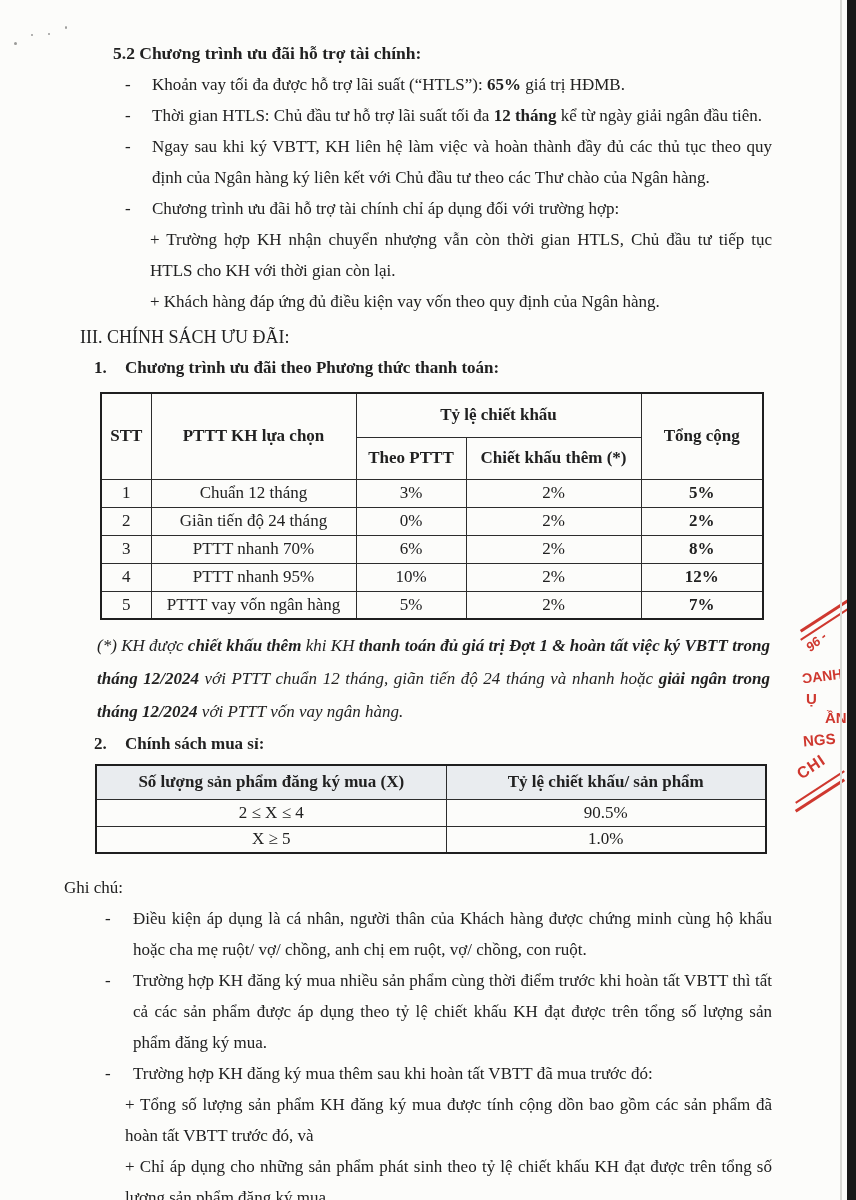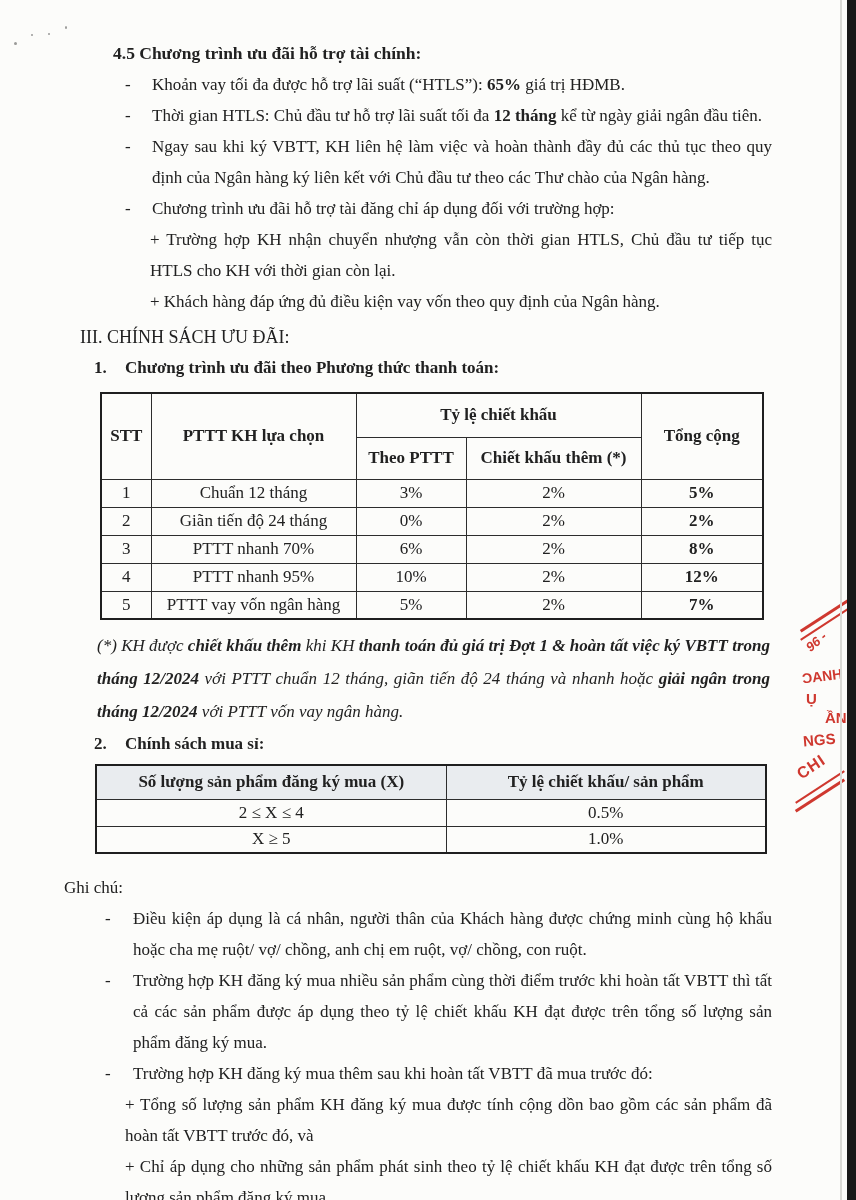--- a/index.html
+++ b/index.html
@@ -65,37 +65,37 @@
   .sf5 { top:160px; left:3px;  font-size:16px; transform:rotate(-34deg); letter-spacing:1px; }
   .sl-a { top:16px; left:3px; } .sl-b { top:25px; left:3px; }
   .sl-c { top:188px; left:-2px; } .sl-d { top:196px; left:-2px; }
 </style>
 </head>
 <body>
 
 <div class="page">
   <div class="content">
 
-    <div class="h52">4.5 Chương trình ưu đãi hỗ trợ tài chính:</div>
+    <div class="h52">5.2 Chương trình ưu đãi hỗ trợ tài chính:</div>
 
     <div class="bullet">
       <span class="marker">-</span>
       <p><span>Khoản vay tối đa được hỗ trợ lãi suất (“HTLS”): </span><span class="b">65%</span><span> giá trị HĐMB.</span></p>
     </div>
     <div class="bullet">
       <span class="marker">-</span>
       <p><span>Thời gian HTLS: Chủ đầu tư hỗ trợ lãi suất tối đa </span><span class="b">12 tháng</span><span> kể từ ngày giải ngân đầu tiên.</span></p>
     </div>
     <div class="bullet">
       <span class="marker">-</span>
       <p><span>Ngay sau khi ký VBTT, KH liên hệ làm việc và hoàn thành đầy đủ các thủ tục theo quy định của Ngân hàng ký liên kết với Chủ đầu tư theo các Thư chào của Ngân hàng.</span></p>
     </div>
     <div class="bullet">
       <span class="marker">-</span>
-      <p><span>Chương trình ưu đãi hỗ trợ tài đăng chỉ áp dụng đối với trường hợp:</span></p>
+      <p><span>Chương trình ưu đãi hỗ trợ tài chính chỉ áp dụng đối với trường hợp:</span></p>
     </div>
     <p class="subbullet"><span>+ Trường hợp KH nhận chuyển nhượng vẫn còn thời gian HTLS, Chủ đầu tư tiếp tục HTLS cho KH với thời gian còn lại.</span></p>
     <p class="subbullet"><span>+ Khách hàng đáp ứng đủ điều kiện vay vốn theo quy định của Ngân hàng.</span></p>
 
     <div class="h3num"><span>III.</span>&nbsp;<span>CHÍNH SÁCH ƯU ĐÃI:</span></div>
 
     <div class="hnumbered">
       <span class="num">1.</span>
       <span>Chương trình ưu đãi theo Phương thức thanh toán:</span>
     </div>
@@ -169,21 +169,21 @@
           <col style="width:350px">
           <col style="width:320px">
         </colgroup>
       <tbody>
           <tr class="hr">
         <th>Số lượng sản phẩm đăng ký mua (X)</th>
         <th>Tỷ lệ chiết khấu/ sản phẩm</th>
       </tr>
       <tr class="dr">
         <td>2 ≤ X ≤ 4</td>
-        <td>0.5%</td>
+        <td>90.5%</td>
       </tr>
       <tr class="dr">
         <td>X ≥ 5</td>
         <td>1.0%</td>
       </tr>
     </tbody>
       </table>
 
     <div class="ghichu">Ghi chú:</div>
 

